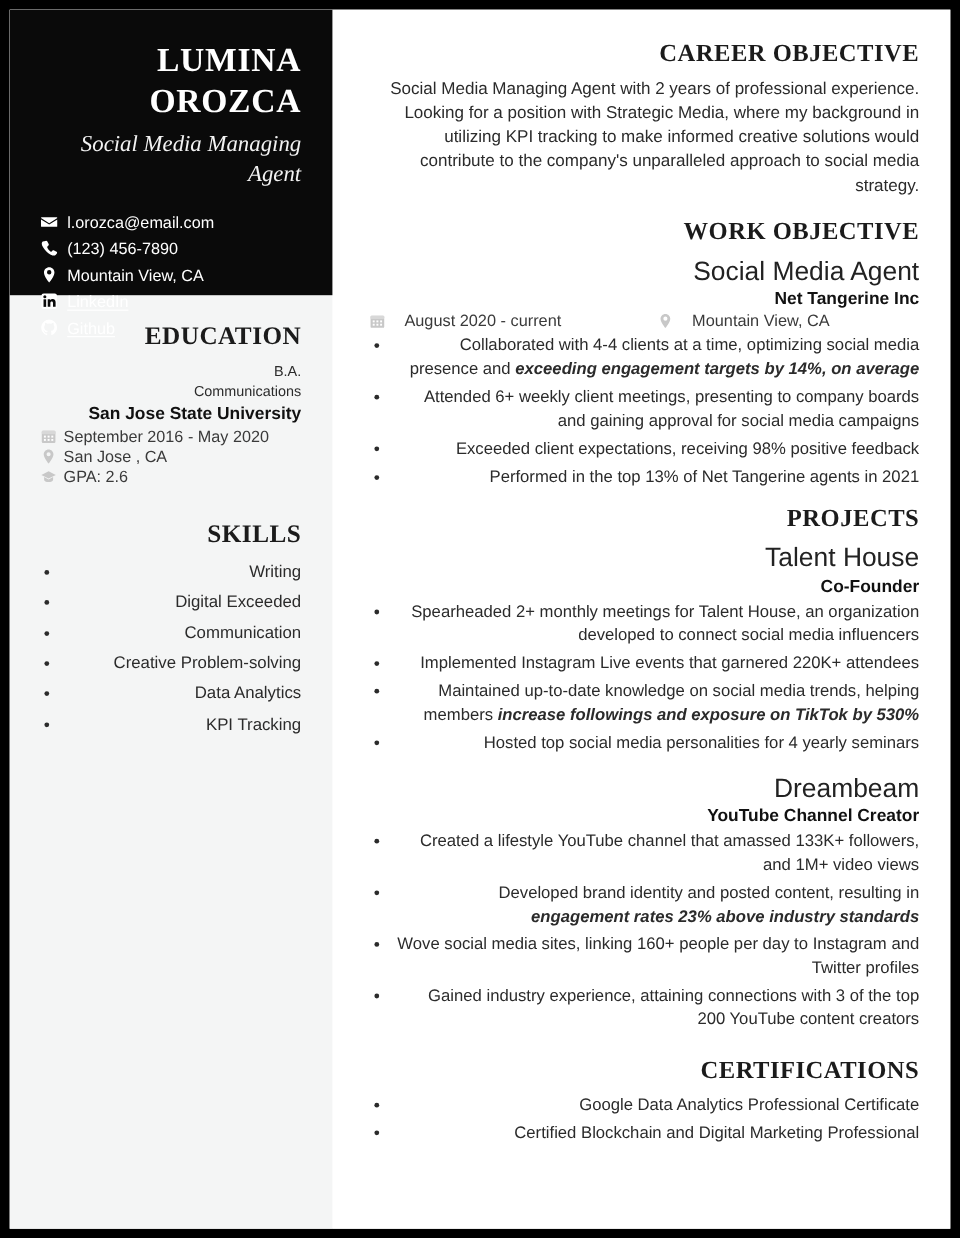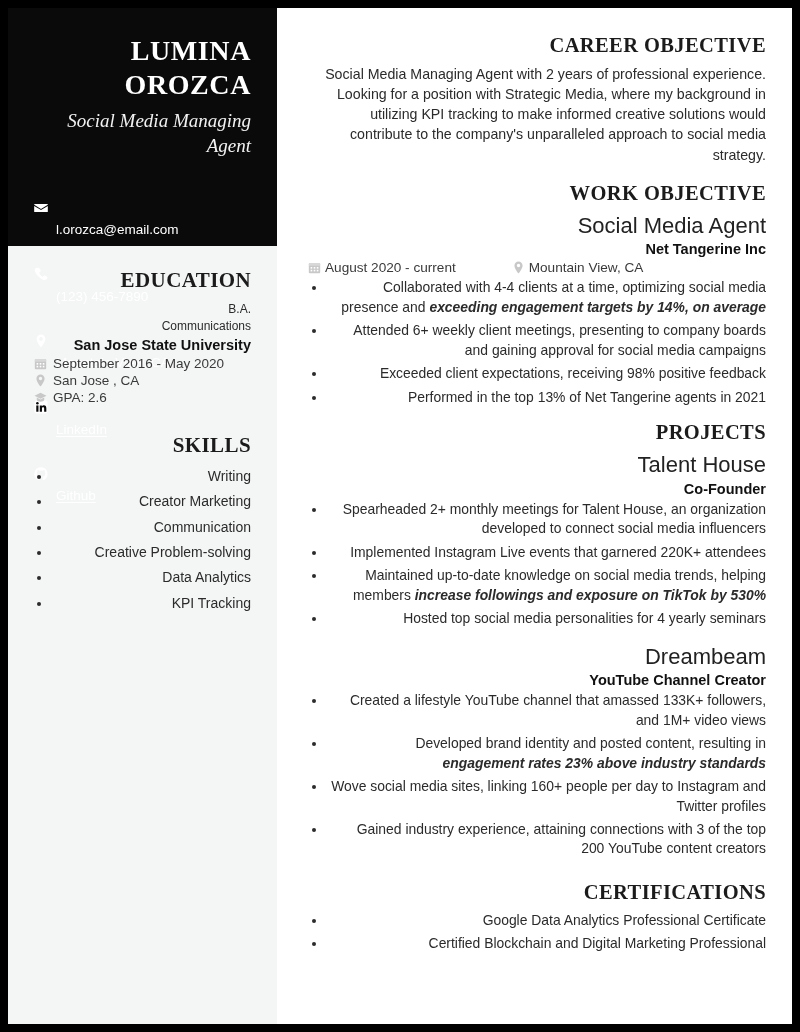--- a/index.html
+++ b/index.html
@@ -73,21 +73,21 @@
   }
   .contact-icon {
     width: 14px;
     height: 14px;
     flex: 0 0 14px;
     display: inline-flex;
     align-items: center;
     justify-content: center;
   }
   .contact-icon svg { display: block; }
-  .contact-text { white-space: nowrap; margin-top: 45px; }
+  .contact-text { white-space: nowrap; }
   .contact-text.link {
     text-decoration: underline;
     text-underline-offset: 2px;
   }
 
   .sidebar-body {
     padding: 22px 26px 0 26px;
   }
   .sb-heading {
     font-family: "Liberation Serif", "DejaVu Serif", serif;
@@ -173,21 +173,21 @@
   }
   .entry-sub {
     font-size: 14.5px;
     font-weight: bold;
     color: #111111;
     margin: 1px 0 3px 0;
   }
   .entry-meta {
     display: flex;
     align-items: center;
-    gap: 4px;
+    gap: 16px;
     font-size: 13.6px;
     color: #3a3a3a;
     margin-bottom: 3px;
   }
   .entry-meta .spacer { display: inline-block; width: 48px; }
   .bullets {
     margin: 0;
     padding-left: 19px;
     list-style: disc;
   }
@@ -303,21 +303,21 @@
               <path d="M8 2.2 0.6 5.9 8 9.6l7.4-3.7L8 2.2z"></path>
               <path d="M3.4 8.1v2.7c0 1.4 2.1 2.4 4.6 2.4s4.6-1 4.6-2.4V8.1L8 10.6 3.4 8.1z"></path>
             </svg>
         </span>
         <span>GPA: 2.6</span>
       </div>
 
       <h2 class="sb-heading skills-heading">SKILLS</h2>
       <ul class="skills-list" id="skills-list">
           <li>Writing</li>
-          <li>Creator Marketing</li>
+          <li>Digital Exceeded</li>
           <li>Communication</li>
           <li>Creative Problem-solving</li>
           <li>Data Analytics</li>
           <li>KPI Tracking</li>
         </ul>
     </div>
   </aside>
 
   <main class="main">
 

